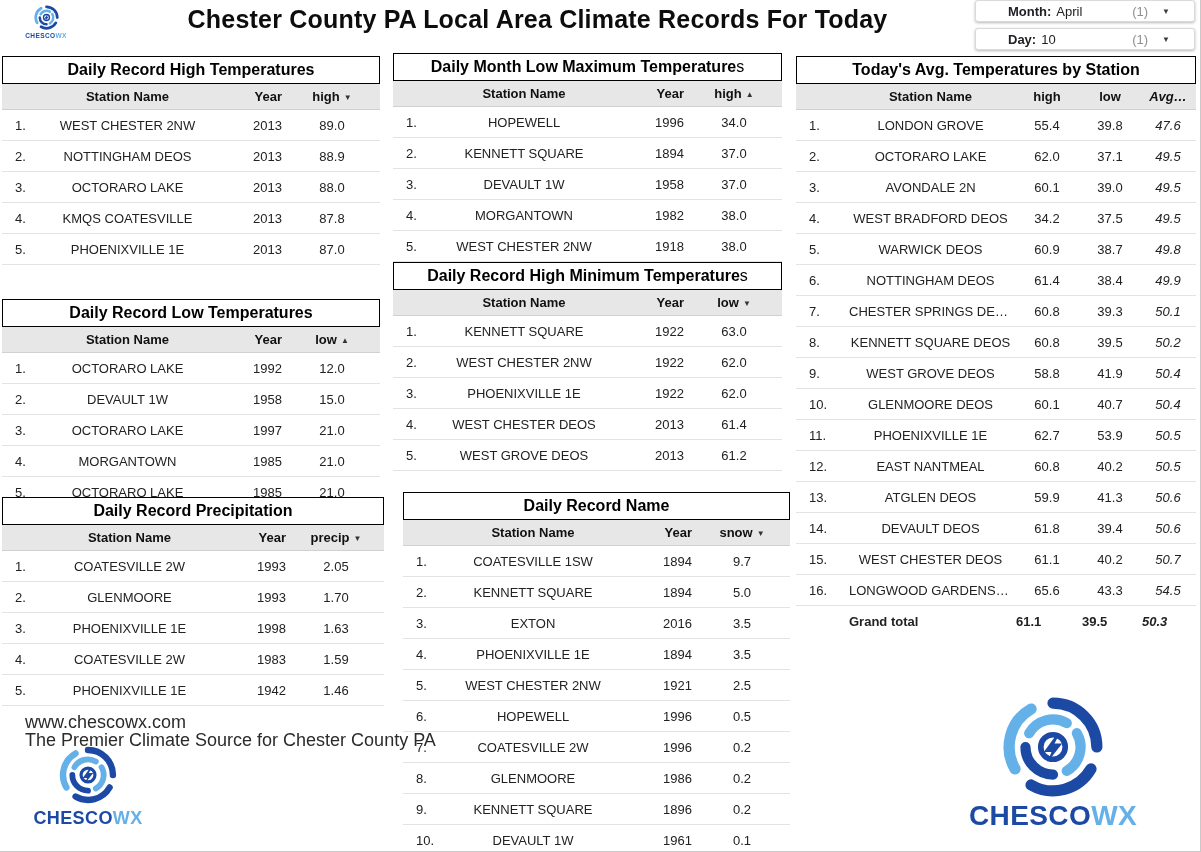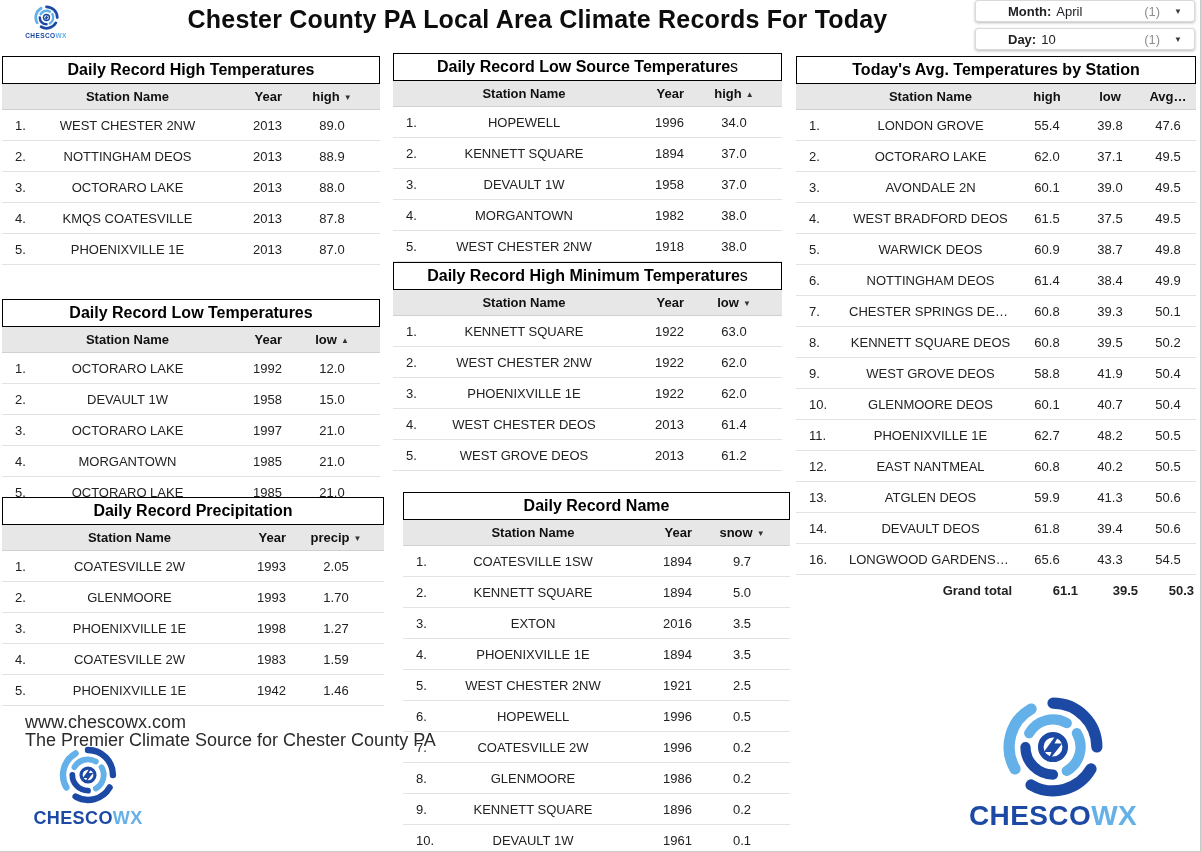--- a/index.html
+++ b/index.html
@@ -17,21 +17,21 @@
   .mini-logo svg{width:25px;height:25px;}
   .wordmark{font-weight:bold;letter-spacing:.4px;white-space:nowrap;}
   .wordmark .wm-a{color:var(--brand-dark,#1b49a4);}
   .wordmark .wm-b{color:var(--brand-light,#64b0e8);}
   .mini-logo .wordmark{font-size:6.5px;margin-top:2px;}
   
   .filter-chip{
     position:absolute;left:975px;width:220px;height:22px;box-sizing:border-box;
     background:#fff;border:1px solid #dadada;border-radius:3px;
     box-shadow:0 1px 3px rgba(0,0,0,.28);
-    display:flex;align-items:center;font-size:13px;padding:0 12px 0 32px;text-align:center;
+    display:flex;align-items:center;font-size:13px;padding:0 24px 0 32px;text-align:center;
   }
   .filter-chip .f-label{color:#202124;font-weight:bold;font-stretch:semi-condensed;}
   .filter-chip .f-value{color:#202124;margin-left:5px;}
   .filter-chip .f-right{margin-left:auto;display:flex;align-items:center;gap:14px;}
   .filter-chip .f-count{color:#8f8f8f;}
   .filter-chip .caret{font-size:8px;color:#3c3c3c;}
   
   .panel{position:absolute;}
   .panel-title{
     border:1.5px solid #000;background:#fff;text-align:center;
@@ -45,24 +45,24 @@
   }
   .panel tbody td{
     padding:7.5px 2px;border-bottom:1px solid #e3e3e3;text-align:center;
     white-space:nowrap;overflow:hidden;text-overflow:ellipsis;
   }
   .panel th:first-child,.panel td:first-child{width:36px;text-align:left;padding-left:13px;}
   .cols3 th:nth-child(3),.cols3 td:nth-child(3){width:78px;text-align:right;}
   .cols3 th:nth-child(4),.cols3 td:nth-child(4){width:92px;}
   .cols4 th:nth-child(3),.cols4 td:nth-child(3){width:62px;}
   .cols4 th:nth-child(4),.cols4 td:nth-child(4){width:56px;}
-  .cols4 th:nth-child(5),.cols4 td:nth-child(5){width:52px;}
+  .cols4 th:nth-child(5),.cols4 td:nth-child(5){width:52px;font-style:italic;}
   .sort-arrow{font-size:8px;margin-left:4px;color:#333;vertical-align:1px;}
   .panel tfoot td{
-    font-weight:bold;padding:8px 2px;text-align:right;border-top:1px solid #cfcfcf;
+    font-weight:bold;padding:8px 2px;text-align:left;border-top:1px solid #cfcfcf;
   }
   
   .site-note{position:absolute;left:25px;top:714px;font-size:18px;color:#2b2b2b;line-height:17.5px;}
   .logo-block{display:flex;flex-direction:column;align-items:center;position:absolute;}
   .logo-left{left:28px;top:746px;width:120px;}
   .logo-left svg{width:58px;height:58px;}
   .logo-left .wordmark{font-size:18px;margin-top:4px;}
   .logo-right{left:958px;top:696px;width:190px;}
   .logo-right svg{width:102px;height:102px;}
   .logo-right .wordmark{font-size:28px;margin-top:2px;}
@@ -229,39 +229,39 @@
           <tr>
             <td>2.</td>
             <td>GLENMOORE</td>
             <td>1993</td>
             <td>1.70</td>
           </tr>
           <tr>
             <td>3.</td>
             <td>PHOENIXVILLE 1E</td>
             <td>1998</td>
-            <td>1.27</td>
+            <td>1.63</td>
           </tr>
           <tr>
             <td>4.</td>
             <td>COATESVILLE 2W</td>
             <td>1983</td>
             <td>1.59</td>
           </tr>
           <tr>
             <td>5.</td>
             <td>PHOENIXVILLE 1E</td>
             <td>1942</td>
             <td>1.46</td>
           </tr>
         </tbody>
       </table>
     </section>
   <section class="panel" style="left:393px;top:53px;  width:389px;">
-      <div class="panel-title"><span>Daily Record Low Source Temperature</span><span class="t-suffix">s</span></div>
+      <div class="panel-title"><span>Daily Month Low Maximum Temperature</span><span class="t-suffix">s</span></div>
       <table class="cols3">
         <thead>
           <tr>
             <th></th>
             <th>Station Name</th>
             <th>Year</th>
             <th>high<span class="sort-arrow">▲</span></th>
           </tr>
         </thead>
         <tbody>
@@ -448,21 +448,21 @@
           <tr>
             <td>3.</td>
             <td>AVONDALE 2N</td>
             <td>60.1</td>
             <td>39.0</td>
             <td>49.5</td>
           </tr>
           <tr>
             <td>4.</td>
             <td>WEST BRADFORD DEOS</td>
-            <td>61.5</td>
+            <td>34.2</td>
             <td>37.5</td>
             <td>49.5</td>
           </tr>
           <tr>
             <td>5.</td>
             <td>WARWICK DEOS</td>
             <td>60.9</td>
             <td>38.7</td>
             <td>49.8</td>
           </tr>
@@ -498,21 +498,21 @@
             <td>10.</td>
             <td>GLENMOORE DEOS</td>
             <td>60.1</td>
             <td>40.7</td>
             <td>50.4</td>
           </tr>
           <tr>
             <td>11.</td>
             <td>PHOENIXVILLE 1E</td>
             <td>62.7</td>
-            <td>48.2</td>
+            <td>53.9</td>
             <td>50.5</td>
           </tr>
           <tr>
             <td>12.</td>
             <td>EAST NANTMEAL</td>
             <td>60.8</td>
             <td>40.2</td>
             <td>50.5</td>
           </tr>
           <tr>
@@ -521,20 +521,27 @@
             <td>59.9</td>
             <td>41.3</td>
             <td>50.6</td>
           </tr>
           <tr>
             <td>14.</td>
             <td>DEVAULT DEOS</td>
             <td>61.8</td>
             <td>39.4</td>
             <td>50.6</td>
+          </tr>
+          <tr>
+            <td>15.</td>
+            <td>WEST CHESTER DEOS</td>
+            <td>61.1</td>
+            <td>40.2</td>
+            <td>50.7</td>
           </tr>
           <tr>
             <td>16.</td>
             <td>LONGWOOD GARDENS DEOS</td>
             <td>65.6</td>
             <td>43.3</td>
             <td>54.5</td>
           </tr>
         </tbody>
         <tfoot>

